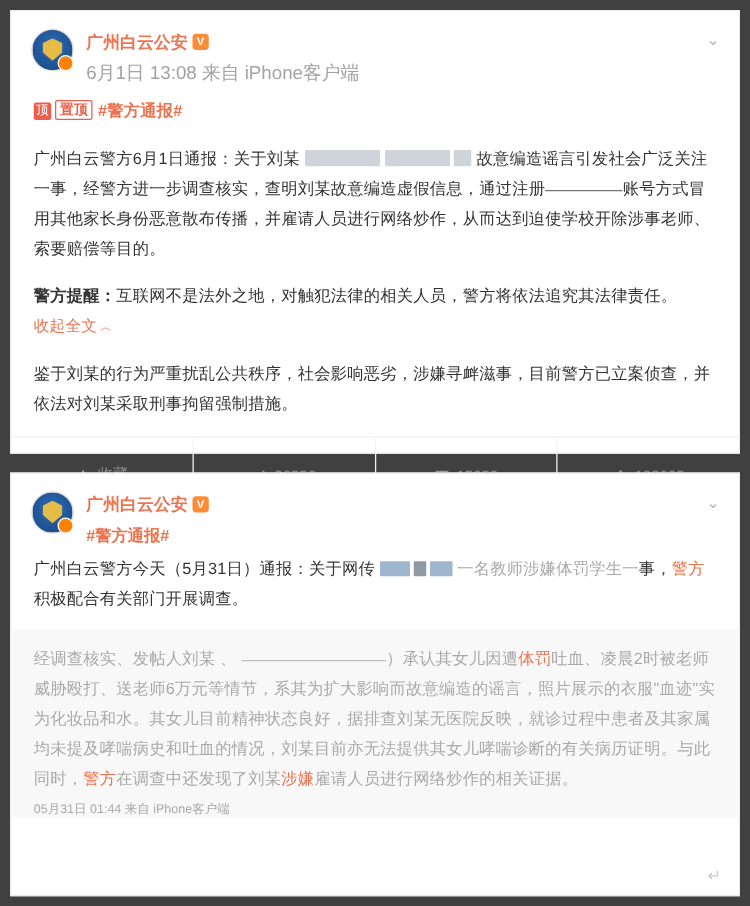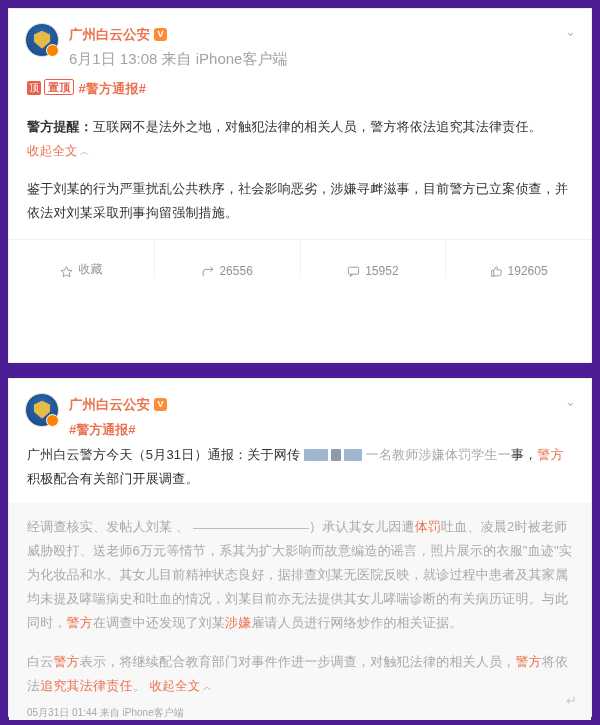--- a/index.html
+++ b/index.html
@@ -10,21 +10,21 @@
   body {
     width: 600px;
     height: 725px;
     font-family: "Liberation Sans", sans-serif;
     -webkit-font-smoothing: antialiased;
   }
   .page {
     position: relative;
     width: 600px;
     height: 725px;
-    background: #4c1d95;
+    background: #404040;
     overflow: hidden;
   }
   .card-outer {
     position: absolute;
     left: 8px;
     right: 8px;
     background: #fff;
     border: 1px solid #ededed;
     box-sizing: border-box;
   }
@@ -243,20 +243,27 @@
         </div>
       </div>
       <div class="chevron">⌄</div>
     </div>
 
     <div class="post-body">
       <p class="para">
         <span class="tag-icon">顶</span><span class="tag-top">置顶</span><span class="topic bold">#警方通报#</span>
       </p>
       <p class="para">
+        <span>广州白云警方6月1日通报：关于刘某</span>
+        <span class="mask" style="width:60px;height:13px;"></span>
+        <span class="mask" style="width:52px;height:13px;"></span>
+        <span class="mask" style="width:14px;height:13px;"></span>
+        <span>故意编造谣言引发社会广泛关注一事，经警方进一步调查核实，查明刘某故意编造虚假信息，通过注册</span><span class="underline-blank" style="width:62px;"></span><span>账号方式冒用其他家长身份恶意散布传播，并雇请人员进行网络炒作，从而达到迫使学校开除涉事老师、索要赔偿等目的。</span>
+      </p>
+      <p class="para">
         <span class="bold">警方提醒：</span><span>互联网不是法外之地，对触犯法律的相关人员，警方将依法追究其法律责任。</span>
         <span class="collapse"><span>收起全文</span><span class="caret">︿</span></span>
       </p>
       <p class="para">鉴于刘某的行为严重扰乱公共秩序，社会影响恶劣，涉嫌寻衅滋事，目前警方已立案侦查，并依法对刘某采取刑事拘留强制措施。</p>
     </div>
 
     <div class="toolbar">
       <div class="tool">
         <svg width="13" height="13" viewBox="0 0 24 24" fill="none" stroke="#9a9a9a" stroke-width="1.8">
             <polygon points="12,3 15,9.5 22,10.2 17,15 18.3,21.7 12,18.3 5.7,21.7 7,15 2,10.2 9,9.5"></polygon>
@@ -309,24 +316,20 @@
         <span class="grayed">一名教师涉嫌体罚学生一</span><span>事，</span><span class="hl">警方</span><span>积极配合有关部门开展调查。</span>
       </p>
     </div>
 
     <div class="quote">
       <div class="post-body" style="padding-top:0;">
         <p class="para grayed">
           <span>经调查核实、发帖人刘某 、</span>
           <span class="underline-blank" style="width:116px;border-color:#bdbdbd;"></span><span>）承认其女儿因遭</span><span class="hl">体罚</span><span>吐血、凌晨2时被老师威胁殴打、送老师6万元等情节，系其为扩大影响而故意编造的谣言，照片展示的衣服"血迹"实为化妆品和水。其女儿目前精神状态良好，据排查刘某无医院反映，就诊过程中患者及其家属均未提及哮喘病史和吐血的情况，刘某目前亦无法提供其女儿哮喘诊断的有关病历证明。与此同时，</span><span class="hl">警方</span><span>在调查中还发现了刘某</span><span class="hl">涉嫌</span><span>雇请人员进行网络炒作的相关证据。</span>
         </p>
-        <p class="para grayed" style="margin-bottom:4px;">
-          <span>白云</span><span class="hl">警方</span><span>表示，将继续配合教育部门对事件作进一步调查，对触犯法律的相关人员，</span><span class="hl">警方</span><span>将依法</span><span class="hl">追究其法律责任</span><span>。</span>
-          <span class="collapse"><span>收起全文</span><span class="caret">︿</span></span>
-        </p>
       </div>
       <div class="ts">05月31日 01:44 来自 iPhone客户端</div>
 
       <div class="reply-icon">↵</div>
     </div>
   </div>
 
 </div>
 
 </body></html>

